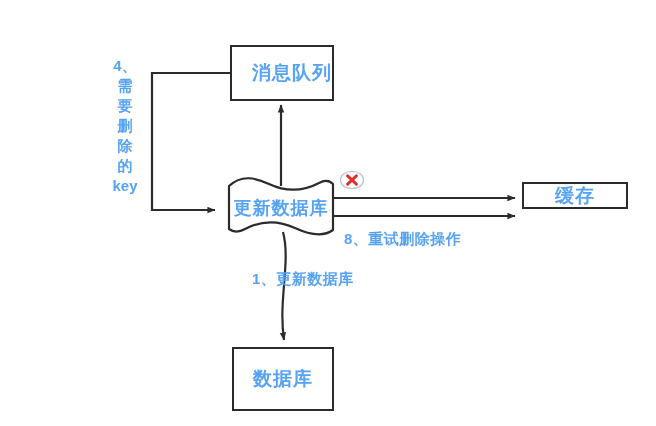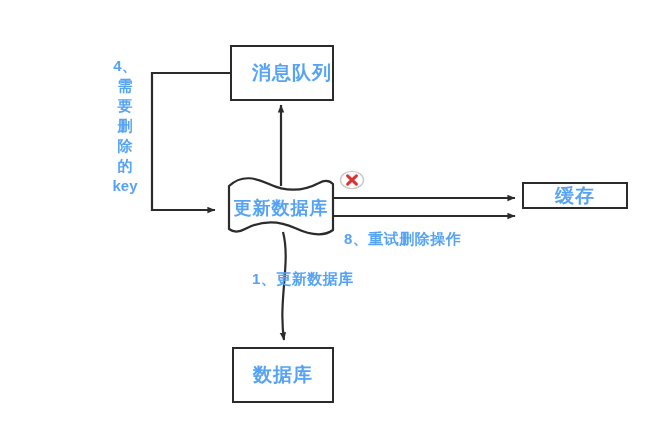--- a/index.html
+++ b/index.html
@@ -38,21 +38,21 @@
   .node-label {
     color: #56a3f5;
     font-weight: bold;
     font-size: 19px;
     letter-spacing: 1px;
     white-space: nowrap;
   }
 
   #node-message-queue { left: 230px; top: 45px;  width: 104px; height: 56px; justify-content: flex-end; }
   #node-cache         { left: 522px; top: 182px; width: 106px; height: 27px; }
-  #node-database      { left: 232px; top: 347px; width: 102px; height: 56px; }
+  #node-database      { left: 232px; top: 347px; width: 102px; height: 64px; }
 
   
   #node-business-code {
     position: absolute;
     left: 222px;
     top: 176px;
     width: 118px;
     height: 64px;
   }
   #node-business-code svg {

